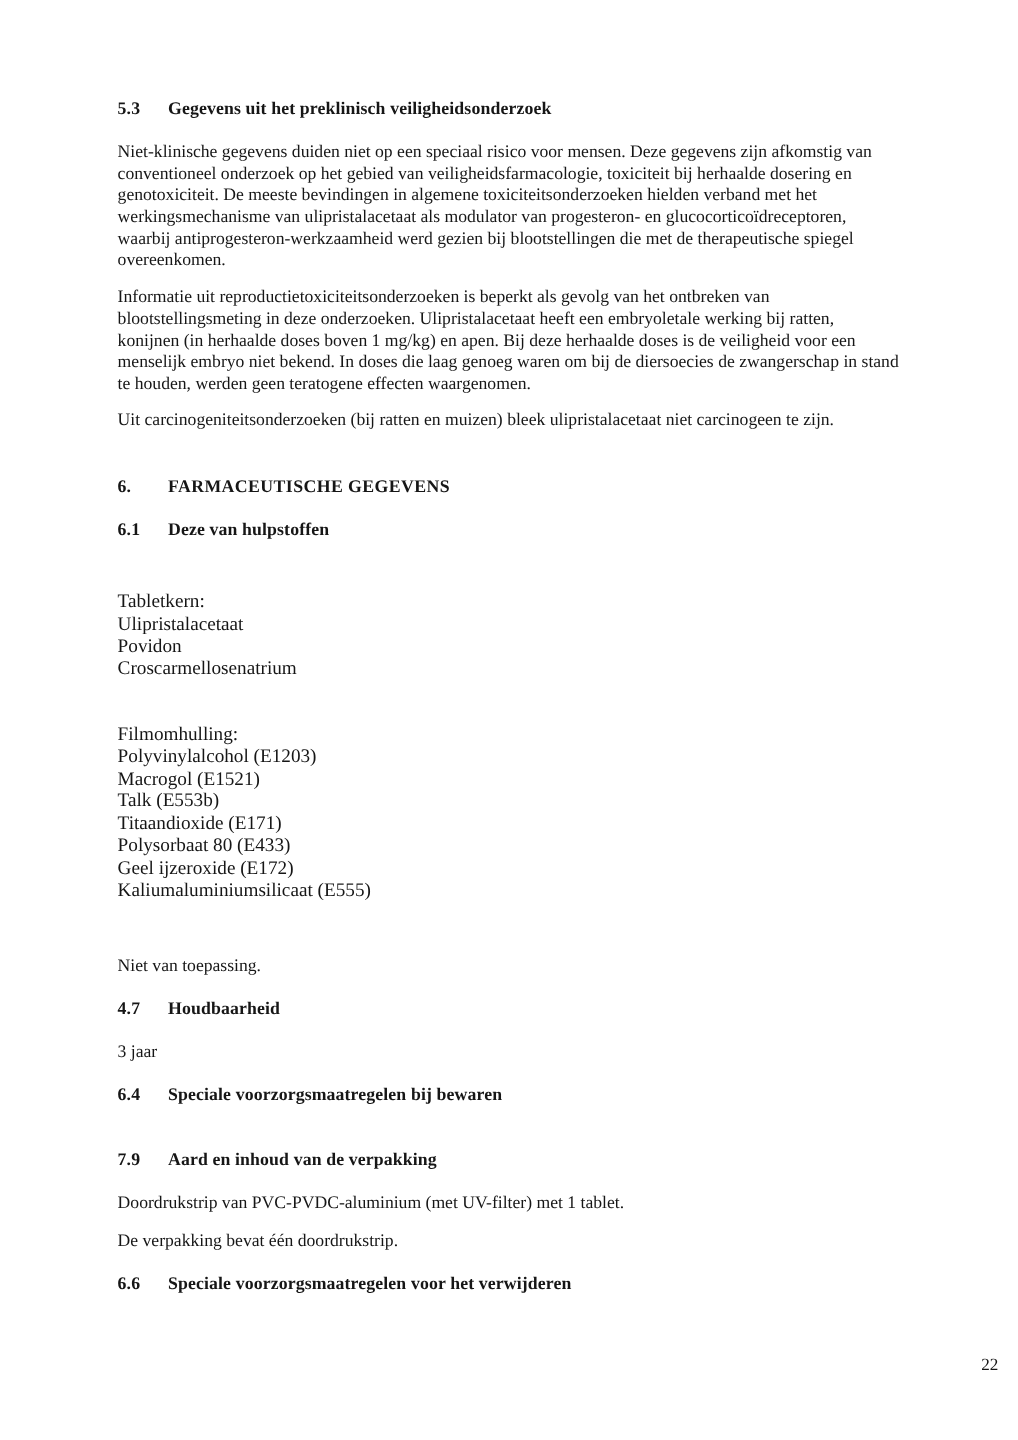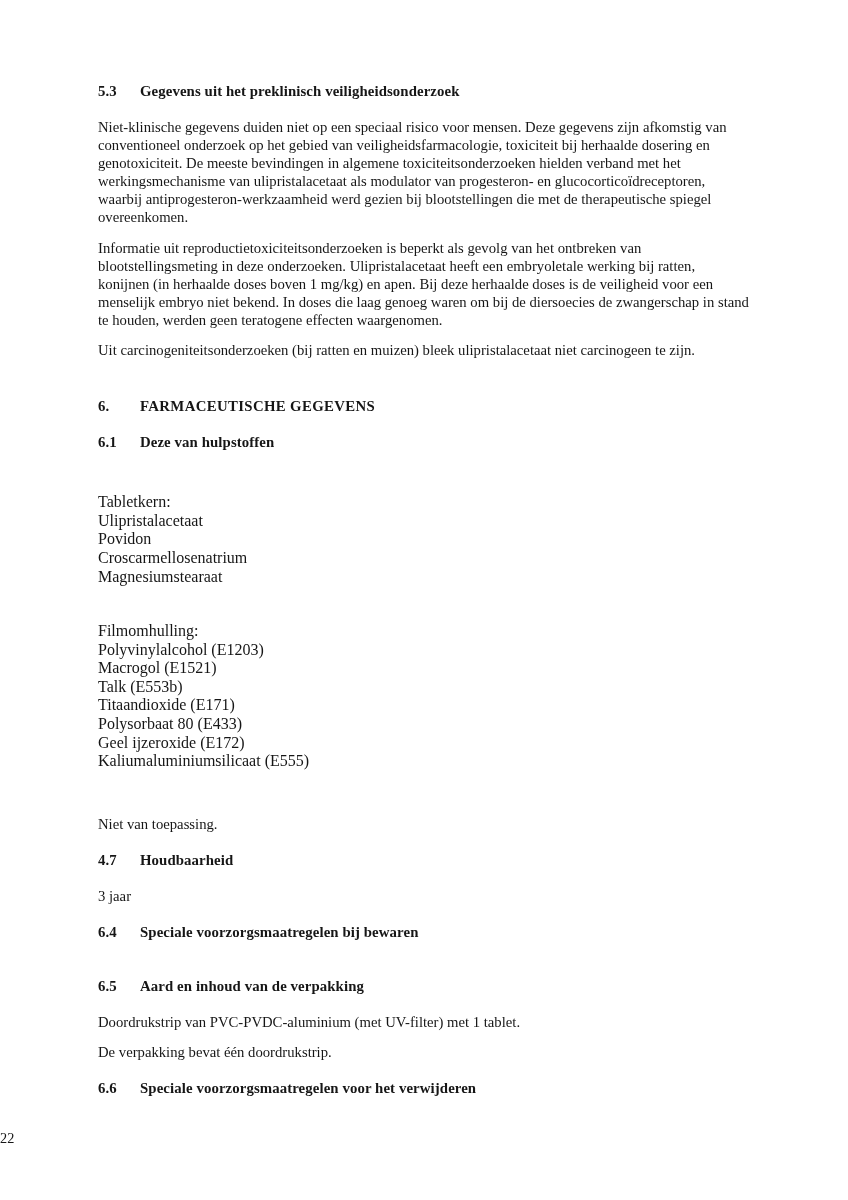--- a/index.html
+++ b/index.html
@@ -67,23 +67,23 @@
   
   .gap-sm { height: 12px; }
   .gap-md { height: 18px; }
   .gap-lg { height: 26px; }
   .gap-xl { height: 38px; }
 
   
   .folio {
     position: absolute;
     left: 0;
-    right: 0;
+    right: 16px;
     top: 1129px;
-    text-align: left;
+    text-align: right;
     font-size: 14.3px;
     line-height: 18px;
   }
 </style>
 </head>
 <body>
 
 <div class="page">
   <div class="content">
 
@@ -111,21 +111,20 @@
       <span class="num">6.1</span>
       <span class="title">Deze van hulpstoffen</span>
     </div>
     <div class="gap-md"></div>
 
     <div class="list">
       <div>Tabletkern:</div>
       <div>Ulipristalacetaat</div>
       <div>Povidon</div>
       <div>Croscarmellosenatrium</div>
-      <div>Magnesiumstearaat</div>
     </div>
 
     <div class="gap-sm"></div>
 
     <div class="list">
       <div>Filmomhulling:</div>
       <div>Polyvinylalcohol (E1203)</div>
       <div>Macrogol (E1521)</div>
       <div>Talk (E553b)</div>
       <div>Titaandioxide (E171)</div>
@@ -152,21 +151,21 @@
 
     <div class="heading">
       <span class="num">6.4</span>
       <span class="title">Speciale voorzorgsmaatregelen bij bewaren</span>
     </div>
     <div class="gap-md"></div>
 
     <div class="gap-md"></div>
 
     <div class="heading">
-      <span class="num">6.5</span>
+      <span class="num">7.9</span>
       <span class="title">Aard en inhoud van de verpakking</span>
     </div>
     <div class="gap-md"></div>
     <p class="body">Doordrukstrip van PVC-PVDC-aluminium (met UV-filter) met 1 tablet.</p>
     <div class="gap-sm"></div>
     <p class="body">De verpakking bevat één doordrukstrip.</p>
 
     <div class="gap-md"></div>
 
     <div class="heading">

